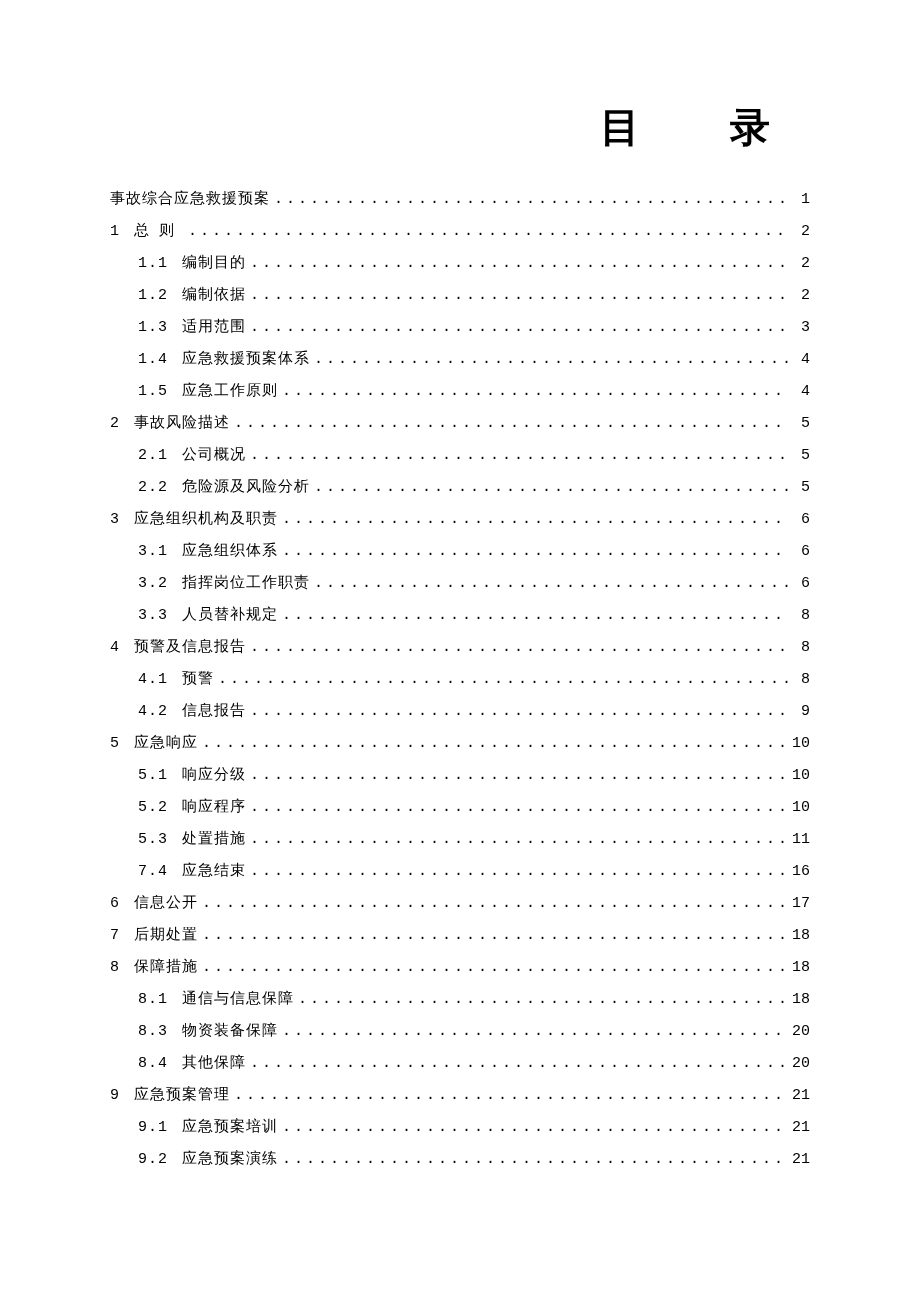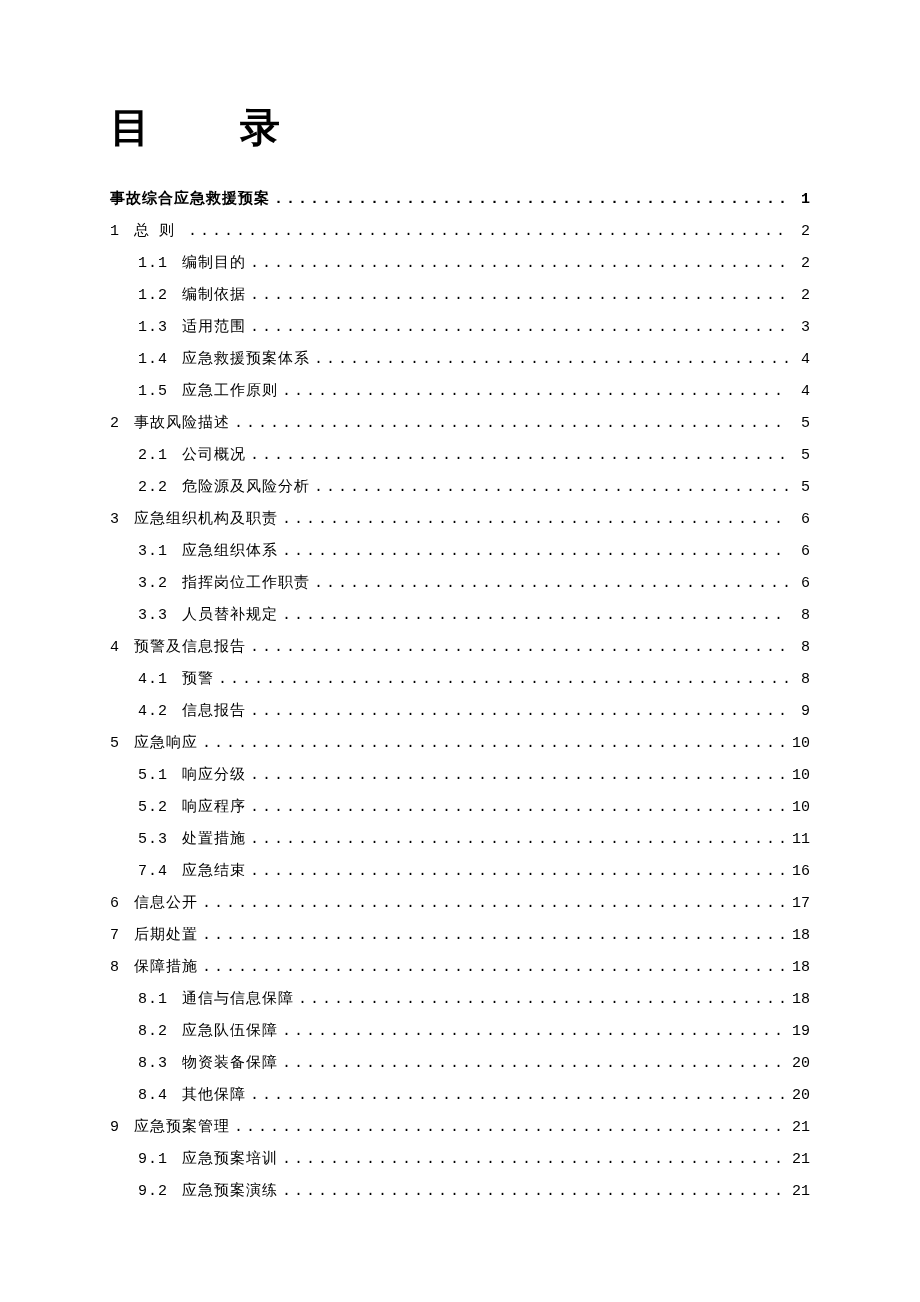--- a/index.html
+++ b/index.html
@@ -10,36 +10,36 @@
       justify-content: center;
       padding: 0;
     }
     .page {
       width: 920px;
       min-height: 1302px;
       padding: 100px 110px 60px 110px;
       background: #fff;
     }
     .title {
-      text-align: left;
+      text-align: right;
       font-size: 40px;
       font-weight: bold;
       letter-spacing: 40px;
       margin-bottom: 28px;
       font-family: "SimSun", "宋体", serif;
     }
     .toc { }
     .toc-row {
       display: flex;
       align-items: baseline;
       font-size: 15px;
       line-height: 2.0;
       white-space: nowrap;
     }
-    .toc-row.lvl0 { padding-left: 0; font-weight: bold; }
+    .toc-row.lvl0 { padding-left: 0; }
     .toc-row.lvl1 { padding-left: 0; }
     .toc-row.lvl2 { padding-left: 28px; }
     .toc-num {
       font-family: "Courier New", monospace;
       letter-spacing: 1px;
       min-width: 0;
     }
     .toc-row.lvl1 .toc-num { margin-right: 14px; }
     .toc-row.lvl2 .toc-num { margin-right: 14px; }
     .toc-label {
@@ -221,26 +221,20 @@
         <span class="dots"></span>
         <span class="toc-page">18</span>
       </div>
       <div class="toc-row lvl2">
         <span class="toc-num">8.1</span>
         <span class="toc-label">通信与信息保障</span>
         <span class="dots"></span>
         <span class="toc-page">18</span>
       </div>
       <div class="toc-row lvl2">
-        <span class="toc-num">8.2</span>
-        <span class="toc-label">应急队伍保障</span>
-        <span class="dots"></span>
-        <span class="toc-page">19</span>
-      </div>
-      <div class="toc-row lvl2">
         <span class="toc-num">8.3</span>
         <span class="toc-label">物资装备保障</span>
         <span class="dots"></span>
         <span class="toc-page">20</span>
       </div>
       <div class="toc-row lvl2">
         <span class="toc-num">8.4</span>
         <span class="toc-label">其他保障</span>
         <span class="dots"></span>
         <span class="toc-page">20</span>

